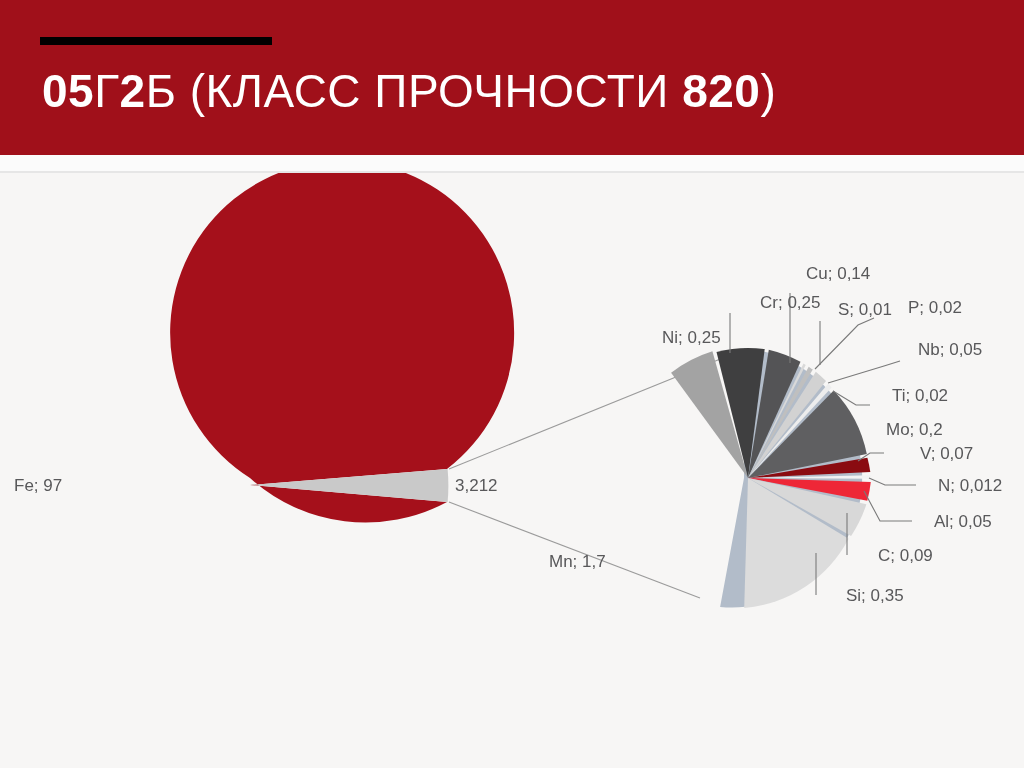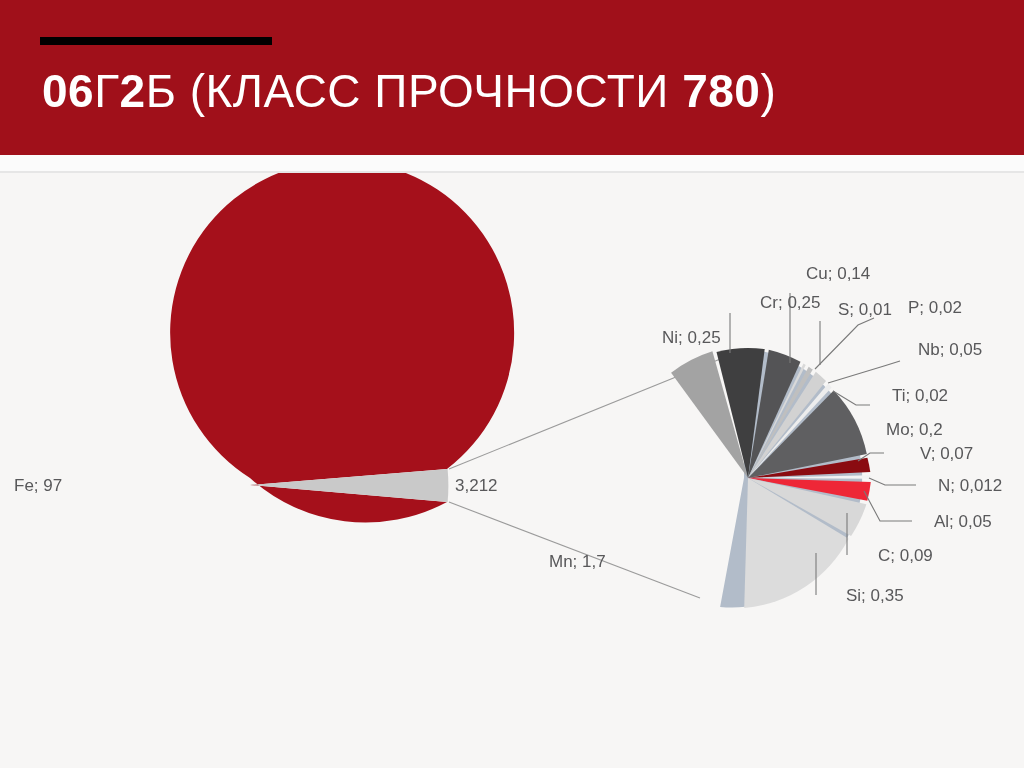--- a/index.html
+++ b/index.html
@@ -97,21 +97,21 @@
     fill: none;
   }
 </style>
 </head>
 <body>
 
 <div id="page">
 
   <div class="header">
     <div class="header-rule"></div>
-    <div class="header-title"><span class="hv">06</span><span>Г</span><span class="hv">2</span><span>Б (КЛАСС ПРОЧНОСТИ </span><span class="hv">780</span><span>)</span></div>
+    <div class="header-title"><span class="hv">05</span><span>Г</span><span class="hv">2</span><span>Б (КЛАСС ПРОЧНОСТИ </span><span class="hv">820</span><span>)</span></div>
   </div>
   <div class="header-sep"></div>
   <div class="header-sep-line"></div>
 
   <div class="canvas">
     <svg class="plot" viewBox="0 0 1024 595">
 
       <g>
         <line class="connector" x1="449" y1="296" x2="745" y2="176"></line>
         <line class="connector" x1="449" y1="329" x2="700" y2="425"></line>

